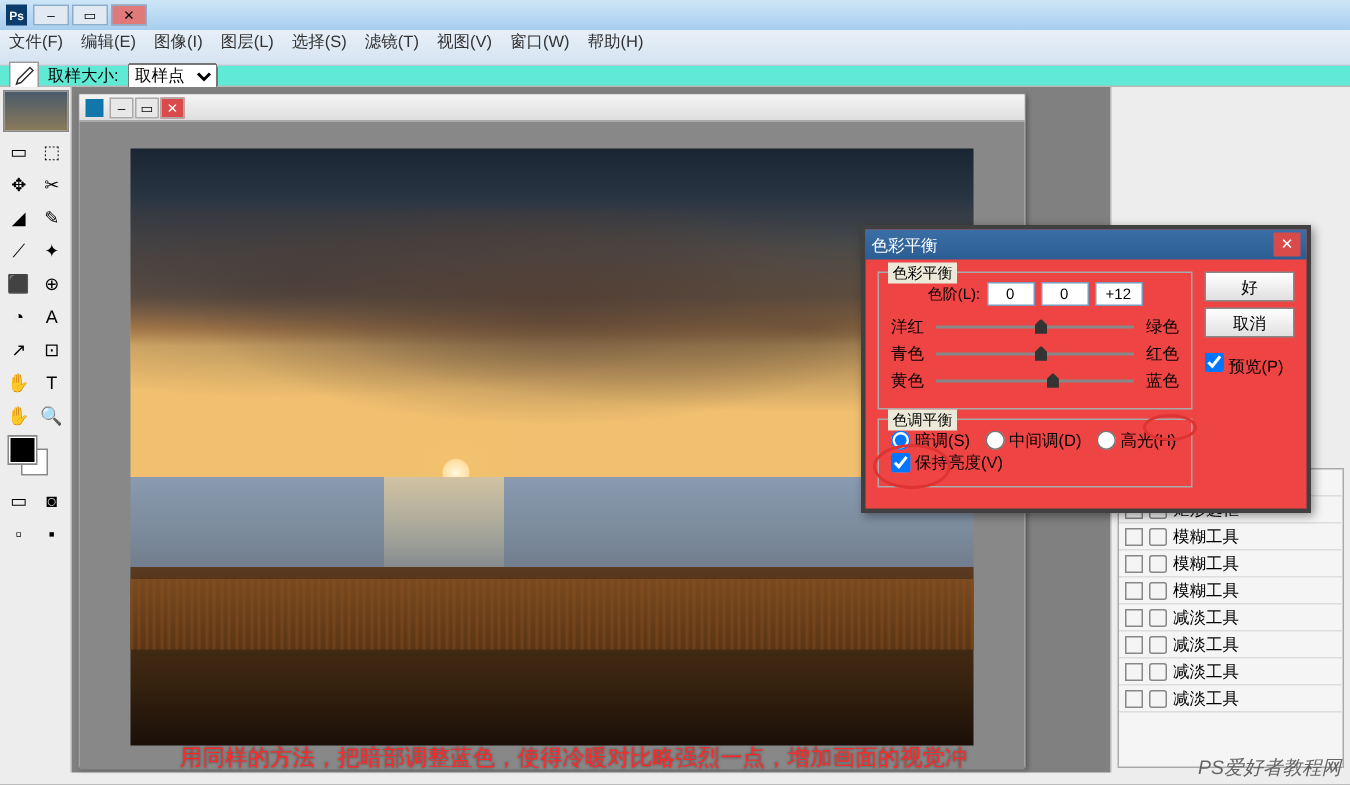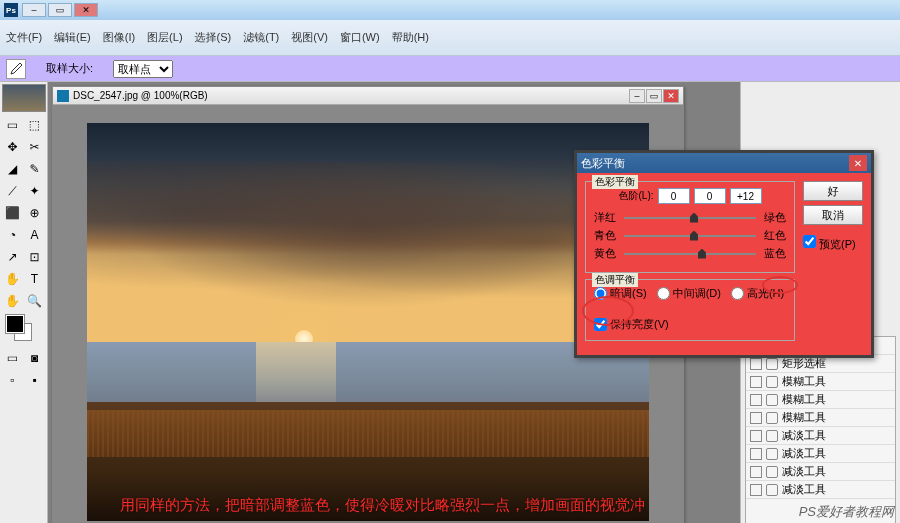--- a/index.html
+++ b/index.html
@@ -5,24 +5,24 @@
 * { margin: 0; padding: 0; box-sizing: border-box; font-family: "Microsoft YaHei", "SimSun", sans-serif; font-size: 11px; }
 body { background: #ededed; width: 900px; height: 523px; overflow: hidden; position: relative; }
 
 .titlebar { background: linear-gradient(#cde6f7, #a7cdef); height: 20px; display: flex; align-items: center; padding: 0 4px; }
 .titlebar .icon { width: 14px; height: 14px; background: #0a3d6b; margin-right: 4px; display:flex;align-items:center;justify-content:center;color:#fff;font-size:8px;font-weight:bold;}
 .titlebar .title { color: #333; flex: 1; }
 .titlebar .win-btns { display: flex; gap: 2px; }
 .titlebar .win-btn { width: 24px; height: 14px; background: #e1e9f3; border: 1px solid #8caecb; display: flex; align-items: center; justify-content: center; font-size: 9px; }
 .titlebar .win-btn.close { background: #e07a7a; }
 
-.menubar { background: linear-gradient(#e8f0f8, #d5e3f1); height: 36px; display: flex; align-items: center; padding: 0 6px; gap: 12px; border-bottom: 1px solid #b8c8d6; }
+.menubar { background: linear-gradient(#e8f0f8, #d5e3f1); height: 24px; display: flex; padding: 0 6px; gap: 12px; border-bottom: 1px solid #b8c8d6; }
 .menubar span { color: #333; }
 
-.optionsbar { background: #c4b5fd; height: 26px; display: flex; align-items: center; padding: 0 6px; gap: 20px; border-bottom: 1px solid #b8b8b8; }
+.optionsbar { background: #5eead4; height: 14px; display: flex; align-items: center; padding: 0 6px; gap: 6px; border-bottom: 1px solid #b8b8b8; }
 .optionsbar .tool-icon { width: 20px; height: 20px; border: 1px solid #999; background: #fff; display:flex;align-items:center;justify-content:center; }
 .optionsbar select { height: 18px; font-size: 11px; width: 60px; }
 
 .workspace { display: flex; height: 457px; }
 
 .toolbox { width: 48px; background: #ededed; border-right: 1px solid #b8b8b8; padding: 2px; }
 .thumb { width: 44px; height: 28px; background: linear-gradient(#4a5a6a, #8a7a5a); margin-bottom: 2px; border: 1px solid #888; }
 .tool-grid { display: grid; grid-template-columns: 1fr 1fr; gap: 1px; }
 .tool { width: 21px; height: 21px; background: #ededed; border: 1px solid transparent; display: flex; align-items: center; justify-content: center; font-size: 12px; cursor: pointer; }
 .swatches { margin-top: 4px; position: relative; height: 30px; }
@@ -65,21 +65,21 @@
 .group-title { position: absolute; top: -7px; left: 6px; background: #ece9d8; padding: 0 3px; font-size: 10px; }
 .levels-row { display: flex; align-items: center; gap: 4px; margin-bottom: 6px; justify-content: center; }
 .levels-row label { font-size: 10px; }
 .levels-row input { width: 32px; height: 16px; font-size: 10px; text-align: center; border: 1px solid #7a9ac0; }
 .slider-row { display: flex; align-items: center; gap: 4px; margin: 3px 0; font-size: 10px; }
 .slider-row .lbl-l { width: 26px; }
 .slider-row .lbl-r { width: 26px; text-align: right; }
 .slider { flex: 1; height: 14px; position: relative; }
 .slider-track { position: absolute; top: 6px; left: 0; right: 0; height: 2px; background: #888; }
 .slider-thumb { position: absolute; top: 2px; width: 8px; height: 10px; background: #333; clip-path: polygon(50% 0, 100% 40%, 100% 100%, 0 100%, 0 40%); }
-.radio-row { display: flex; gap: 10px; margin-bottom: 16px; align-items: flex-start; }
+.radio-row { display: flex; gap: 10px; margin-bottom: 0; align-items: flex-start; }
 .radio-row label, .check-row label { font-size: 10px; display: flex; align-items: center; gap: 3px; }
 .check-row { display: flex; align-items: center; }
 .dlg-side { width: 60px; display: flex; flex-direction: column; gap: 4px; }
 .dlg-btn { height: 20px; background: linear-gradient(#fff, #e0e0e0); border: 1px solid #888; font-size: 11px; display: flex; align-items: center; justify-content: center; cursor: pointer; }
 
 .circle-annot { position: absolute; border: 2px solid #dd3333; border-radius: 50%; pointer-events: none; z-index: 200; }
 .ca1 { top: 276px; left: 762px; width: 36px; height: 18px; }
 .ca2 { top: 296px; left: 582px; width: 52px; height: 30px; }
 
 .caption { position: absolute; bottom: 8px; left: 120px; color: #ff2a2a; font-size: 15px; font-weight: normal; z-index: 50; text-shadow: 0 0 2px rgba(0,0,0,0.5); }
@@ -151,21 +151,20 @@
       <div class="tool">◙</div>
       <div class="tool">▫</div>
       <div class="tool">▪</div>
     </div>
   </div>
 
   <div class="canvas-area">
     <div class="doc-window">
       <div class="doc-title">
         <div class="icon"></div>
-        <div class="t">DSC_2547.jpg @ 100%(RGB)</div>
         <div class="btns">
           <div class="b">–</div>
           <div class="b">▭</div>
           <div class="b close">✕</div>
         </div>
       </div>
       <div class="doc-canvas">
         <div class="photo">
           <div class="sky"></div>
           <div class="clouds"></div>

